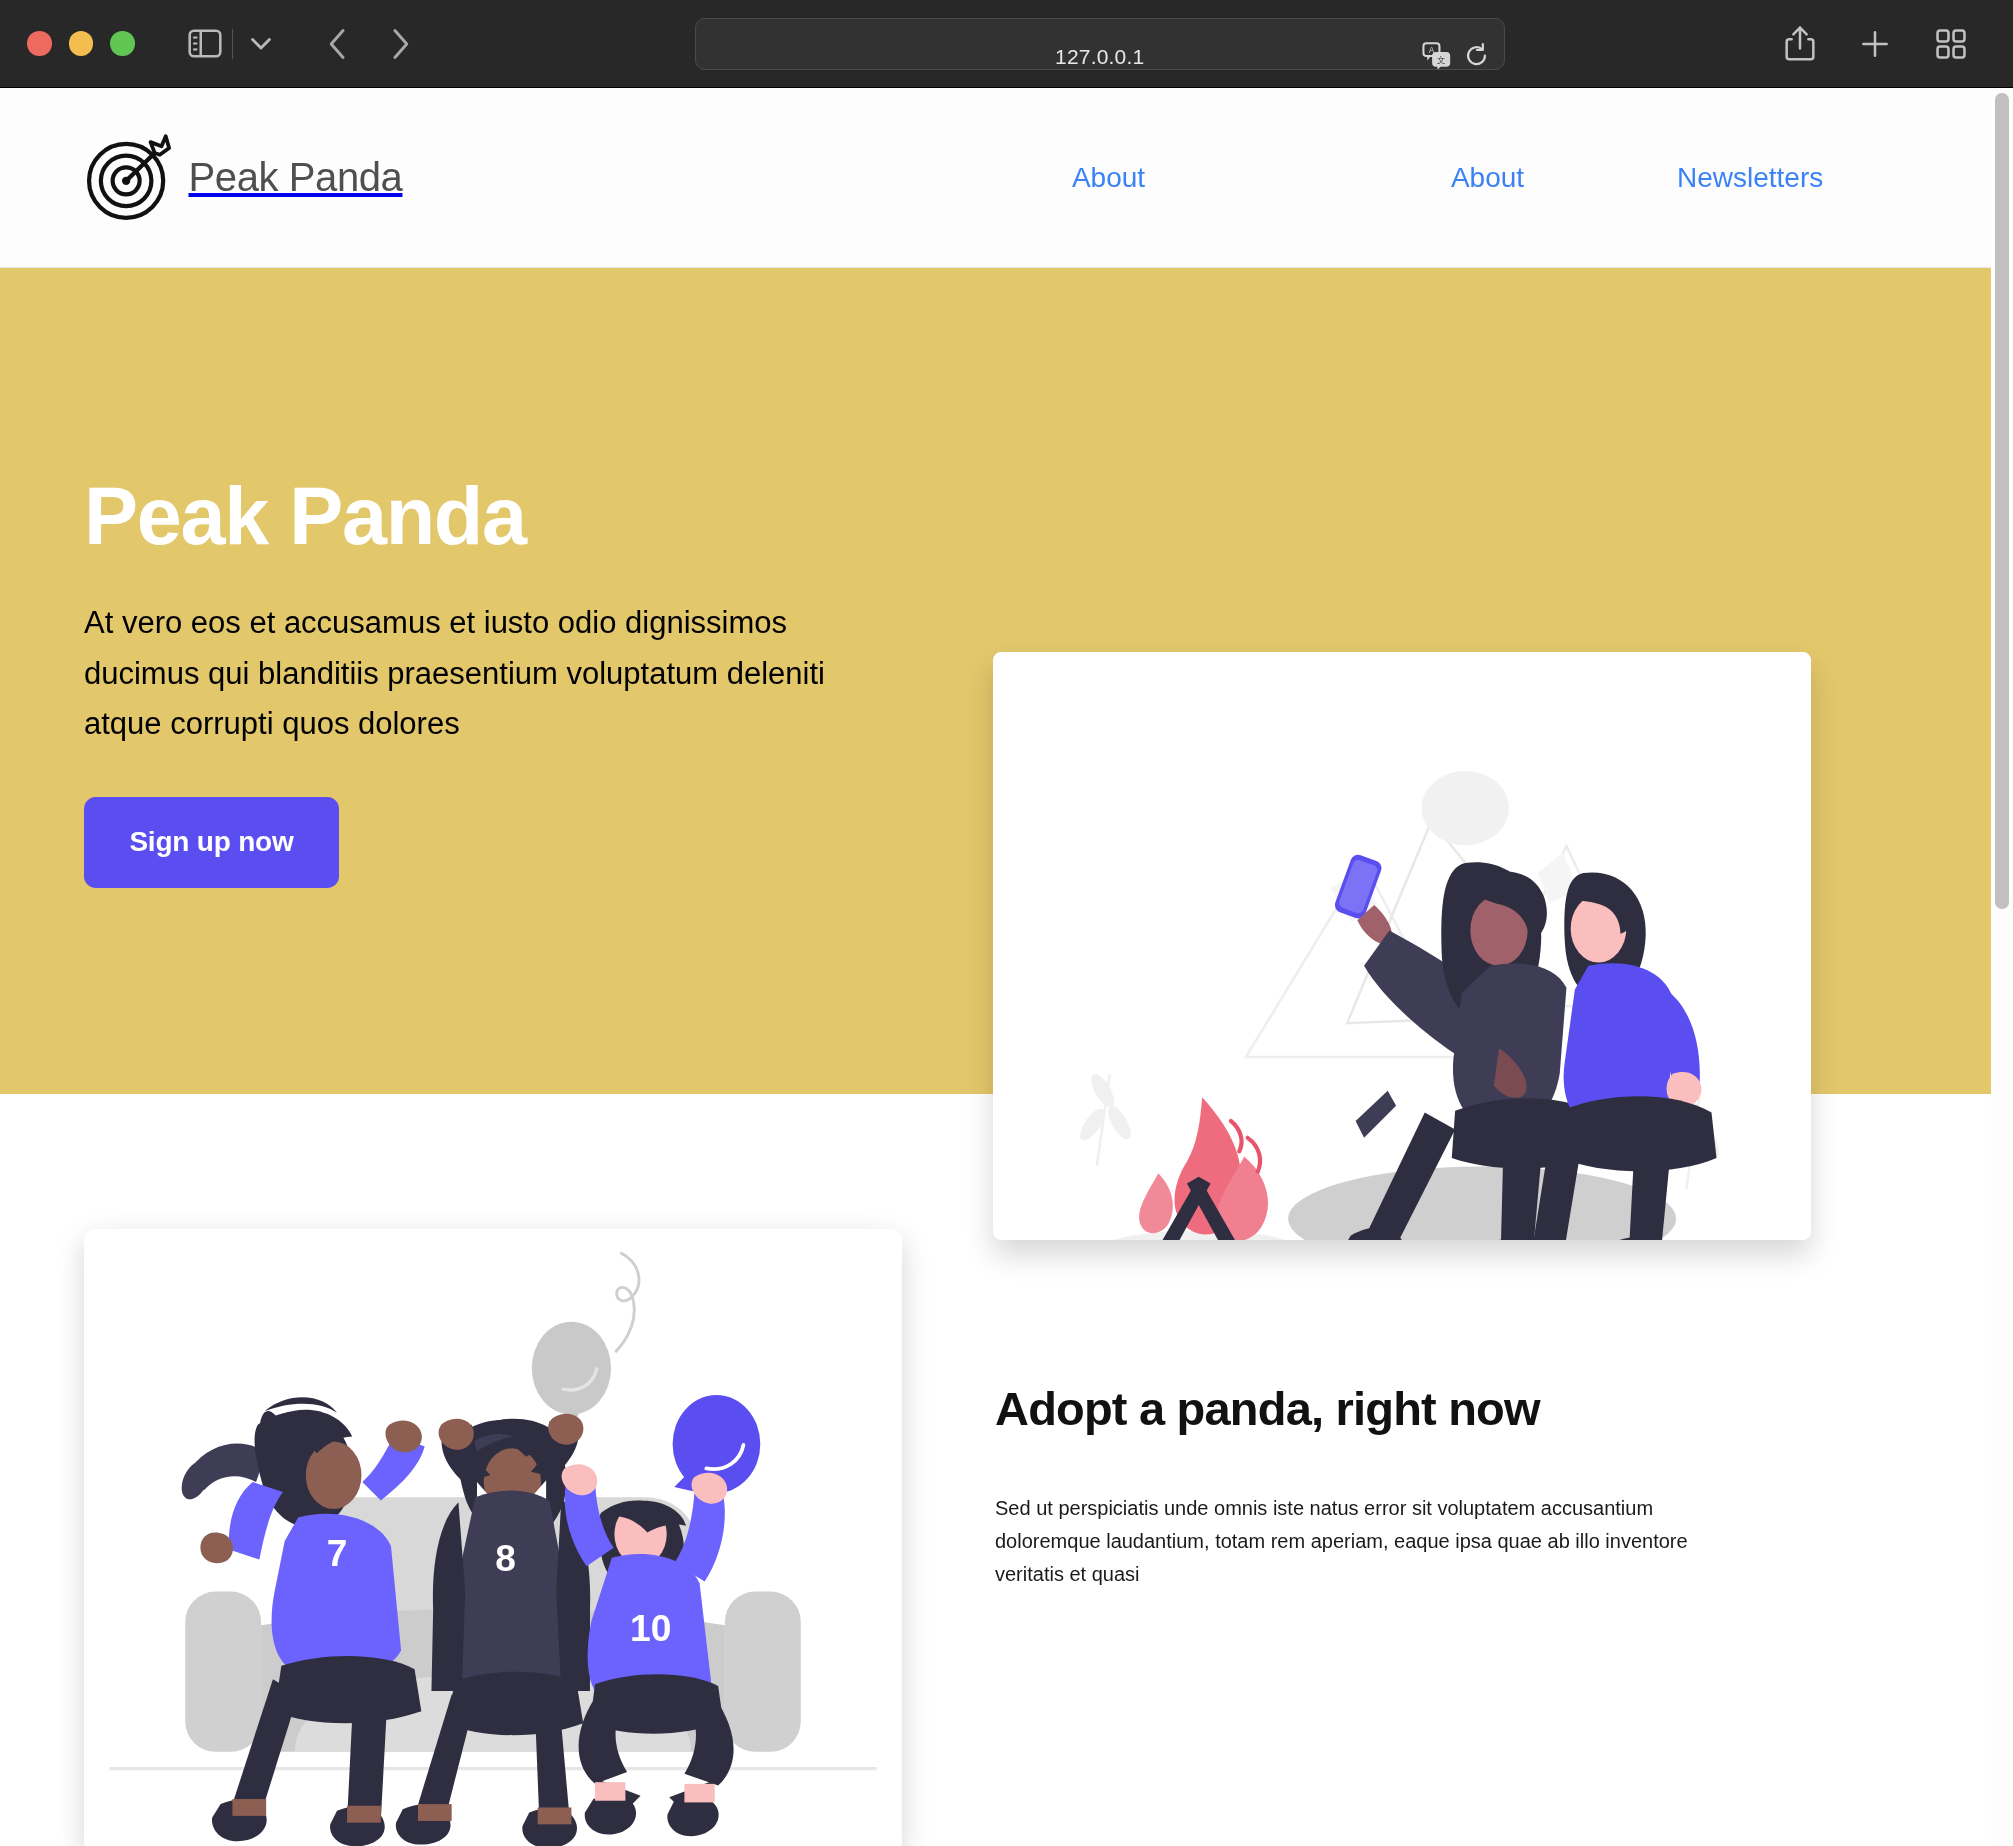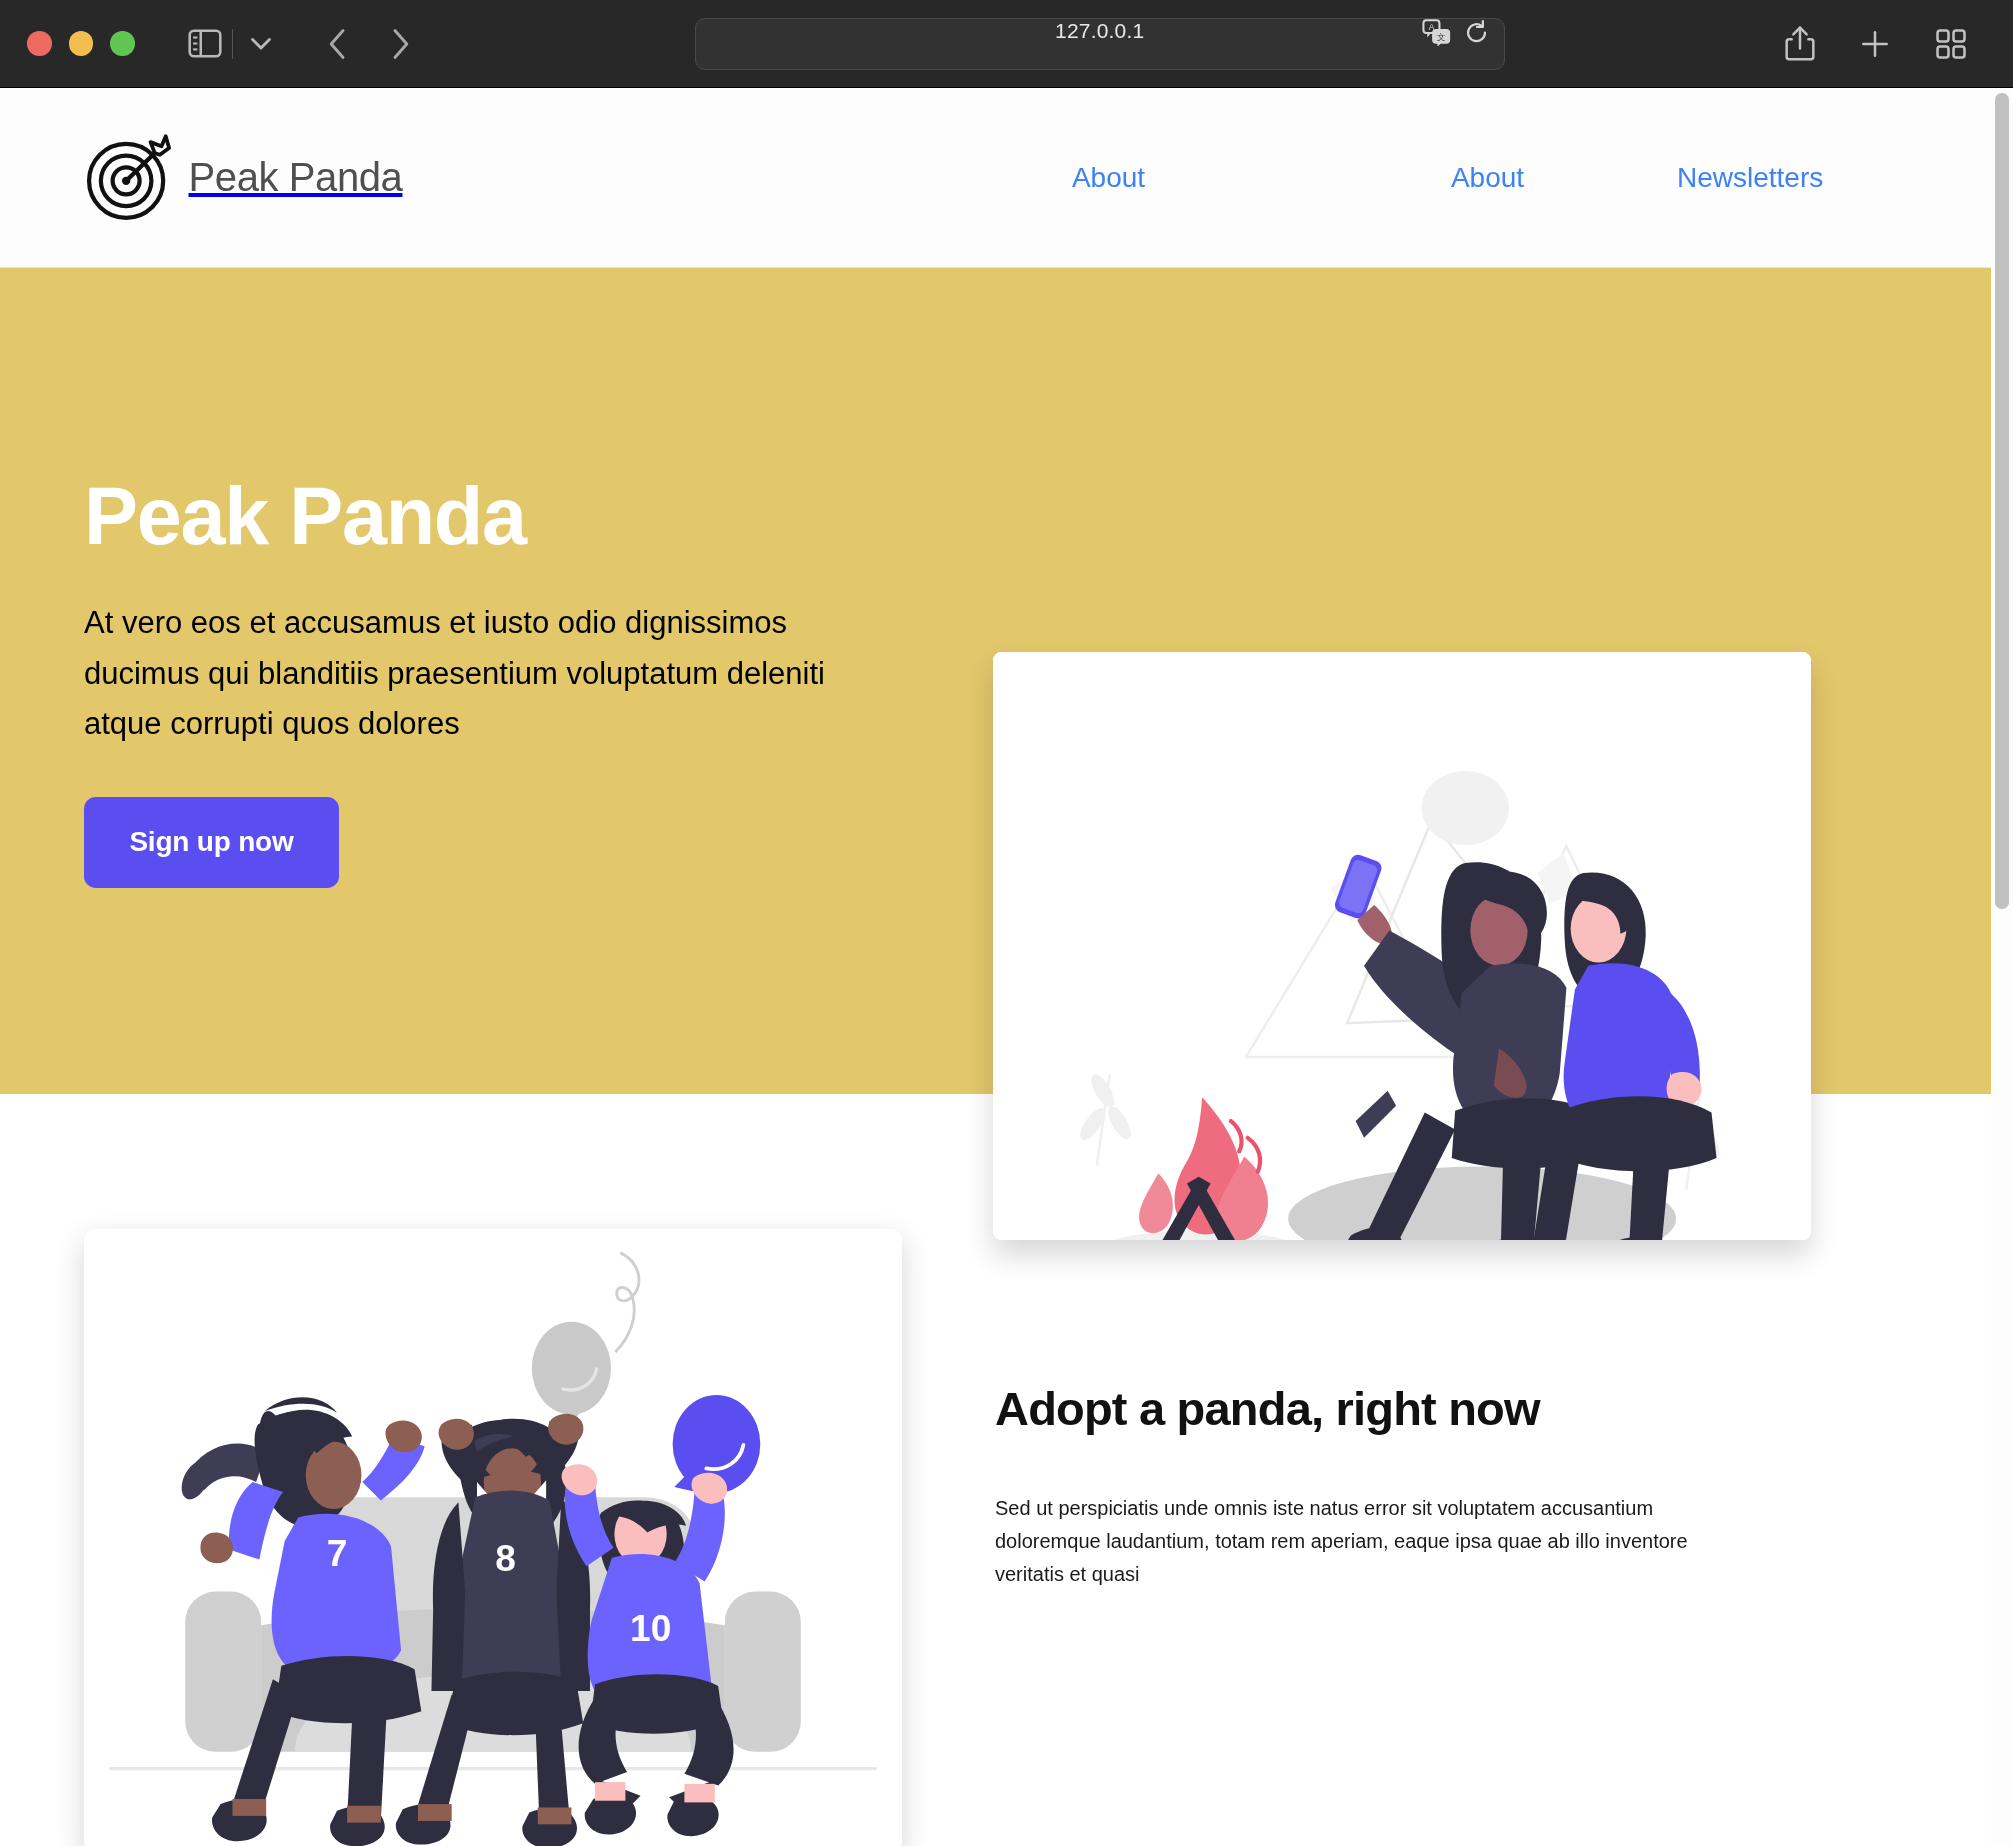--- a/index.html
+++ b/index.html
@@ -69,21 +69,21 @@
     width: 40px; height: 40px;
     color: #bdbdbd;
   }
   .url-bar {
     width: 810px;
     height: 52px;
     background: #323232;
     border: 0.8px solid #4a4a4a;
     border-radius: 10px;
     display: flex;
-    align-items: flex-start;
+    align-items: flex-end;
     justify-content: center;
     position: relative;
   }
   .url-text {
     color: #e8e8e8;
     font-size: 21px;
     letter-spacing: 0.2px;
   }
   .url-right {
     position: absolute;

